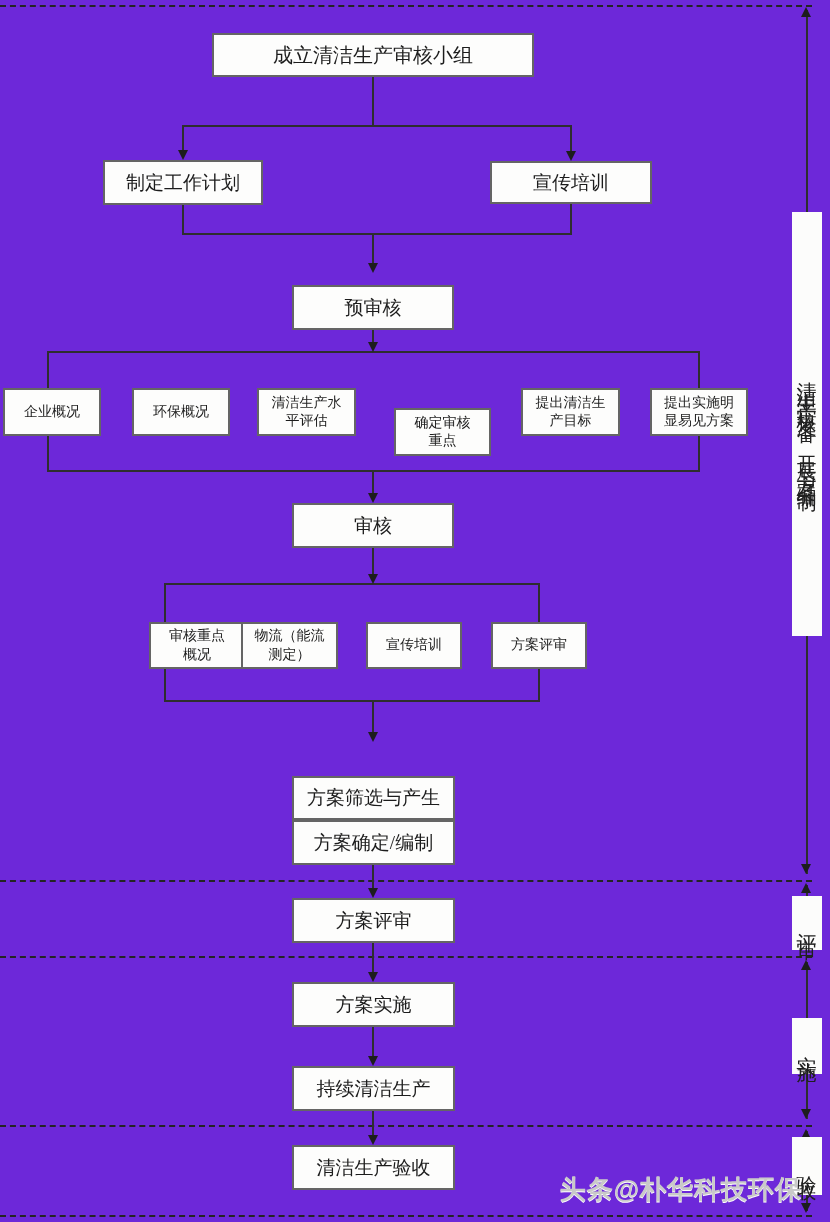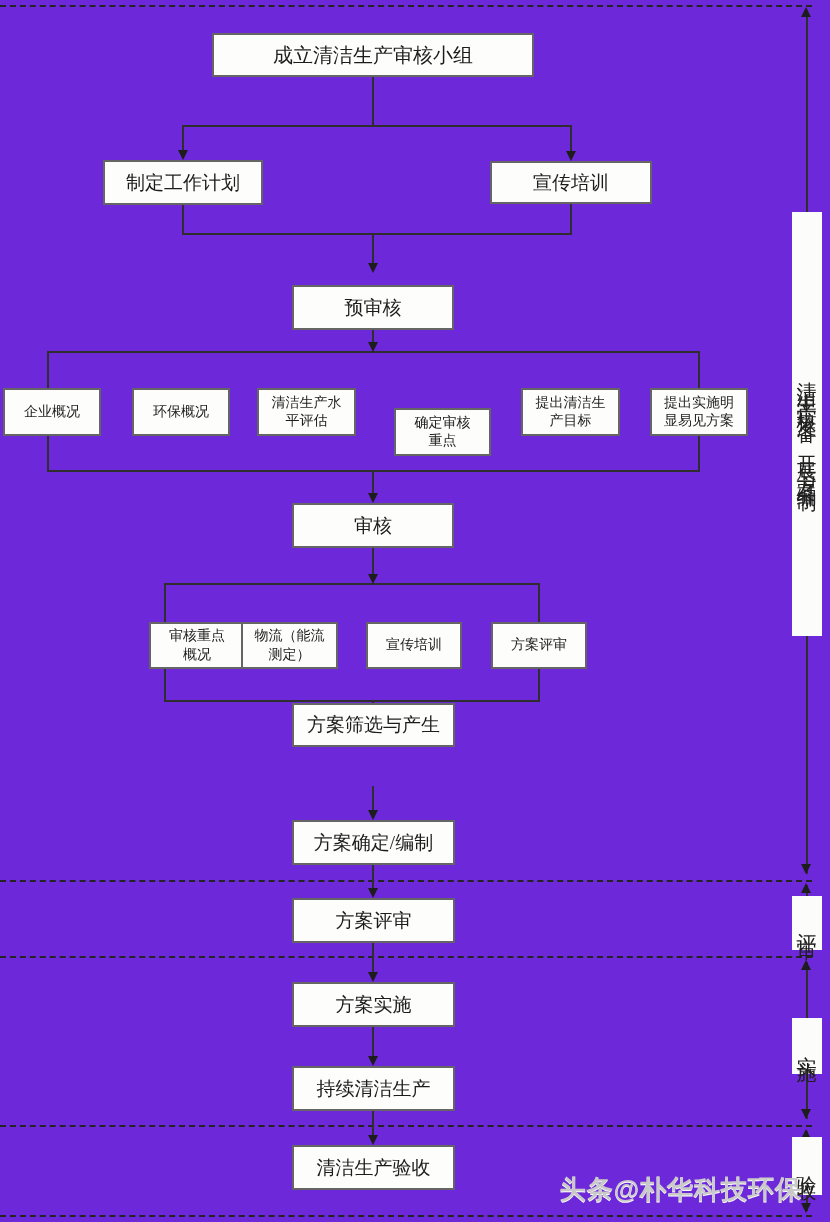--- a/index.html
+++ b/index.html
@@ -57,21 +57,21 @@
   <div class="box f14" style="left:521px;top:388px;width:99px;height:48px;">提出清洁生产目标</div>
   <div class="box f14" style="left:650px;top:388px;width:98px;height:48px;">提出实施明显易见方案</div>
 
   <div class="box f19" style="left:292px;top:503px;width:162px;height:45px;">审核</div>
 
   <div class="box f14 pad18" style="left:117px;top:622px;width:96px;height:47px;margin-left:32px;">审核重点概况</div>
   <div class="box f14" style="left:241px;top:622px;width:97px;height:47px;">物流（能流测定）</div>
   <div class="box f14" style="left:366px;top:622px;width:96px;height:47px;">宣传培训</div>
   <div class="box f14" style="left:491px;top:622px;width:96px;height:47px;">方案评审</div>
 
-  <div class="box f19" style="left:292px;top:703px;width:163px;height:44px;">方案筛选与产生</div>
+  <div class="box f19" style="left:292px;top:776px;width:163px;height:44px;">方案筛选与产生</div>
   <div class="box f19" style="left:292px;top:820px;width:163px;height:45px;">方案确定/编制</div>
   <div class="box f19" style="left:292px;top:898px;width:163px;height:45px;">方案评审</div>
   <div class="box f19" style="left:292px;top:982px;width:163px;height:45px;">方案实施</div>
   <div class="box f19" style="left:292px;top:1066px;width:163px;height:45px;">持续清洁生产</div>
   <div class="box f19" style="left:292px;top:1145px;width:163px;height:45px;">清洁生产验收</div>
 
   <div class="vl" style="left:372px;top:77px;height:50px;"></div>
   <div class="hl" style="left:182px;top:125px;width:390px;"></div>
   <div class="vl" style="left:182px;top:125px;height:27px;"></div>
   <div class="vl" style="left:570px;top:125px;height:28px;"></div>

